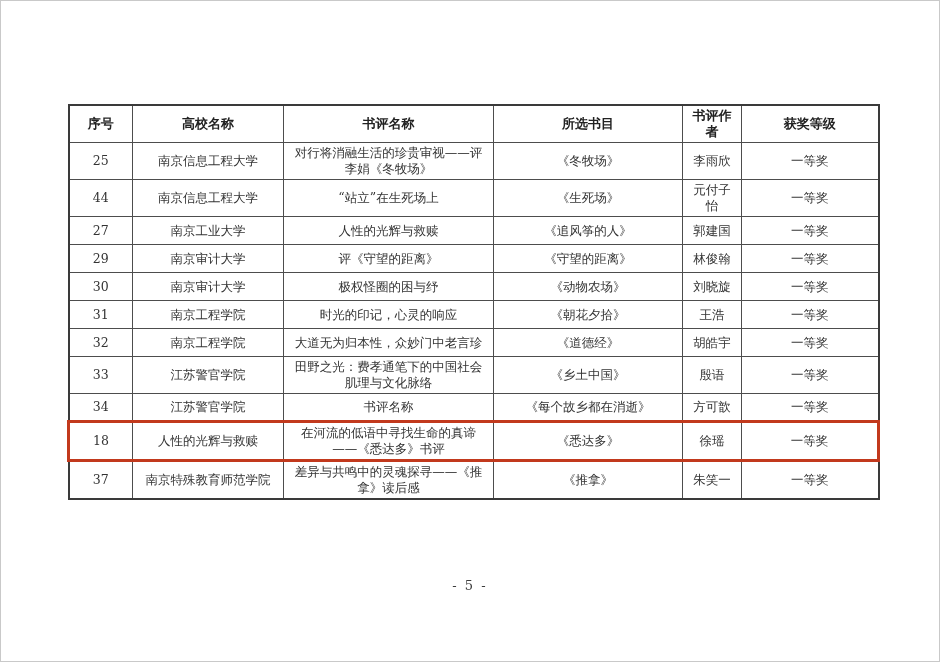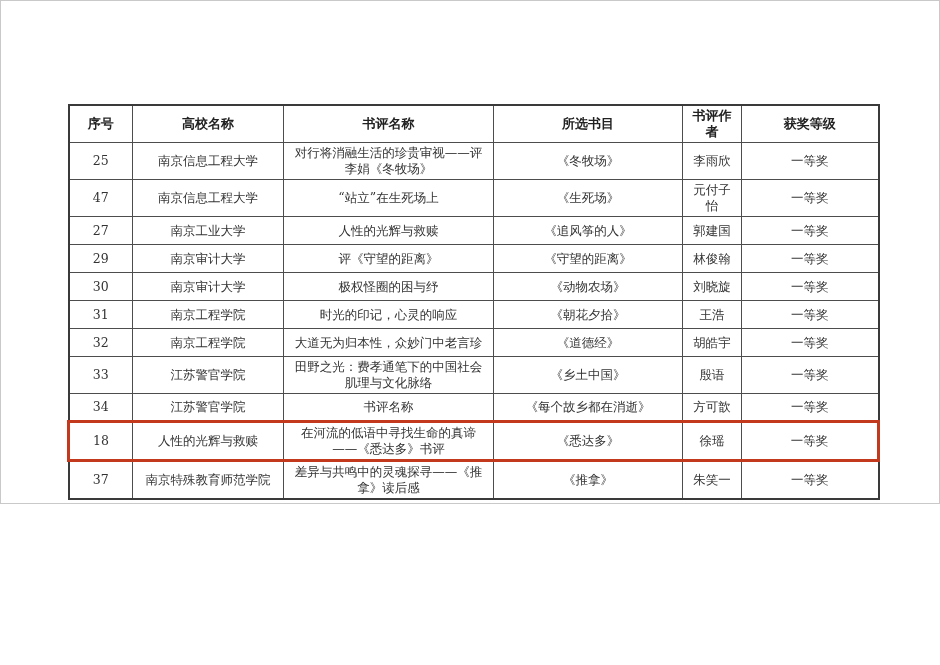--- a/index.html
+++ b/index.html
@@ -3,21 +3,21 @@
 <meta charset="utf-8">
 <style>
   html, body {
     margin: 0;
     padding: 0;
     background: #ffffff;
   }
   .doc-page {
     position: relative;
     width: 940px;
-    height: 504px;
+    height: 662px;
     background: #ffffff;
     border: 1px solid #c9c9c9;
     box-sizing: border-box;
     font-family: "DejaVu Serif", "Liberation Serif", serif;
     color: #2e2e2e;
     overflow: hidden;
   }
   table.awards {
     position: absolute;
     left: 66px;
@@ -95,21 +95,21 @@
     <tbody>
         <tr>
           <td>25</td>
           <td>南京信息工程大学</td>
           <td>对行将消融生活的珍贵审视——评李娟《冬牧场》</td>
           <td>《冬牧场》</td>
           <td>李雨欣</td>
           <td>一等奖</td>
         </tr>
         <tr>
-          <td>47</td>
+          <td>44</td>
           <td>南京信息工程大学</td>
           <td>“站立”在生死场上</td>
           <td>《生死场》</td>
           <td>元付子怡</td>
           <td>一等奖</td>
         </tr>
         <tr>
           <td>27</td>
           <td>南京工业大学</td>
           <td>人性的光辉与救赎</td>

